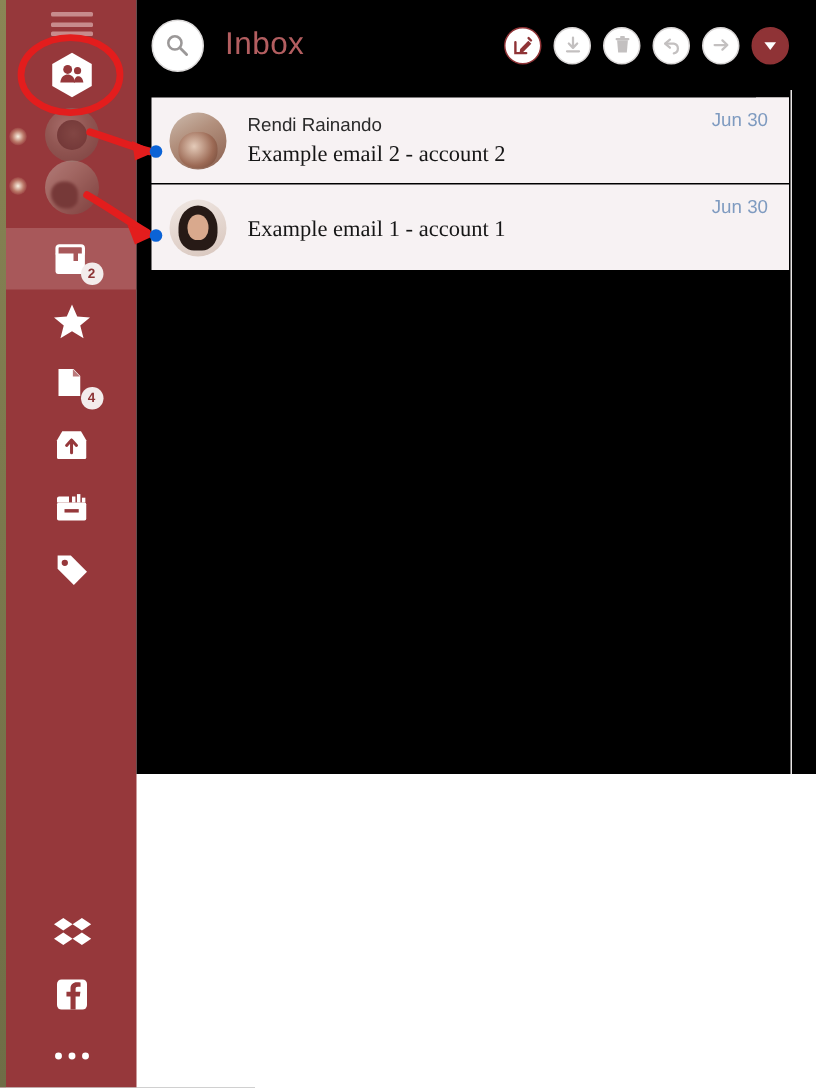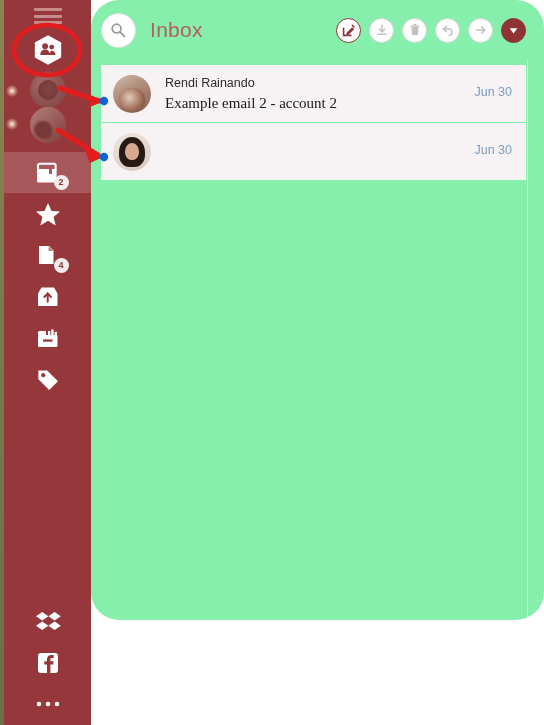--- a/index.html
+++ b/index.html
@@ -140,24 +140,23 @@
   .sidebar-bottom {
     position: absolute;
     left: 0;
     width: 87px;
   }
 
   
   .main {
     position: relative;
     flex: 1 1 auto;
-    height: 620px;
-    background: #86efac;
-    overflow: hidden;
-    border-radius: 28px;
+    height: 516px;
+    background: #000000;
+    overflow: hidden;
   }
   .right-rule {
     position: absolute;
     right: 16px;
     top: 60px;
     bottom: 0;
     width: 1px;
     background: #e9e6e6;
   }
 
@@ -269,21 +268,21 @@
     overflow: hidden;
     text-overflow: ellipsis;
     font-family: Liberation Serif, serif;
   }
   .msg-date {
     font-size: 12.5px;
     color: #7f9bc0;
     flex: 0 0 auto;
     margin-left: 10px;
     align-self: flex-start;
-    margin-top: 20px;
+    margin-top: 8px;
   }
   .list-top-nub {
     position: absolute;
     right: 0; top: 0;
     width: 22px; height: 10px;
     background: #efeaea;
   }
 
   
   .anno {
@@ -486,20 +485,21 @@
         <div class="msg-body">
           <div class="msg-from">Rendi Rainando</div>
           <div class="msg-subject">Example email 2 - account 2</div>
         </div>
         <div class="msg-date">Jun 30</div>
       </div>
 
       <div class="msg">
         <div class="msg-avatar ma2"></div>
         <div class="msg-body">
+          <div class="msg-subject">Example email 1 - account 1</div>
         </div>
         <div class="msg-date">Jun 30</div>
       </div>
     </div>
   </div>
 </div>
 
 <svg class="anno" width="544" height="725" viewBox="0 0 544 725">
   <ellipse cx="47" cy="50" rx="33" ry="25" fill="none" stroke="#e31d1d" stroke-width="4.5"></ellipse>
   <path d="M60 88 C76 93 88 98 100 101" fill="none" stroke="#e31d1d" stroke-width="5" stroke-linecap="round"></path>

